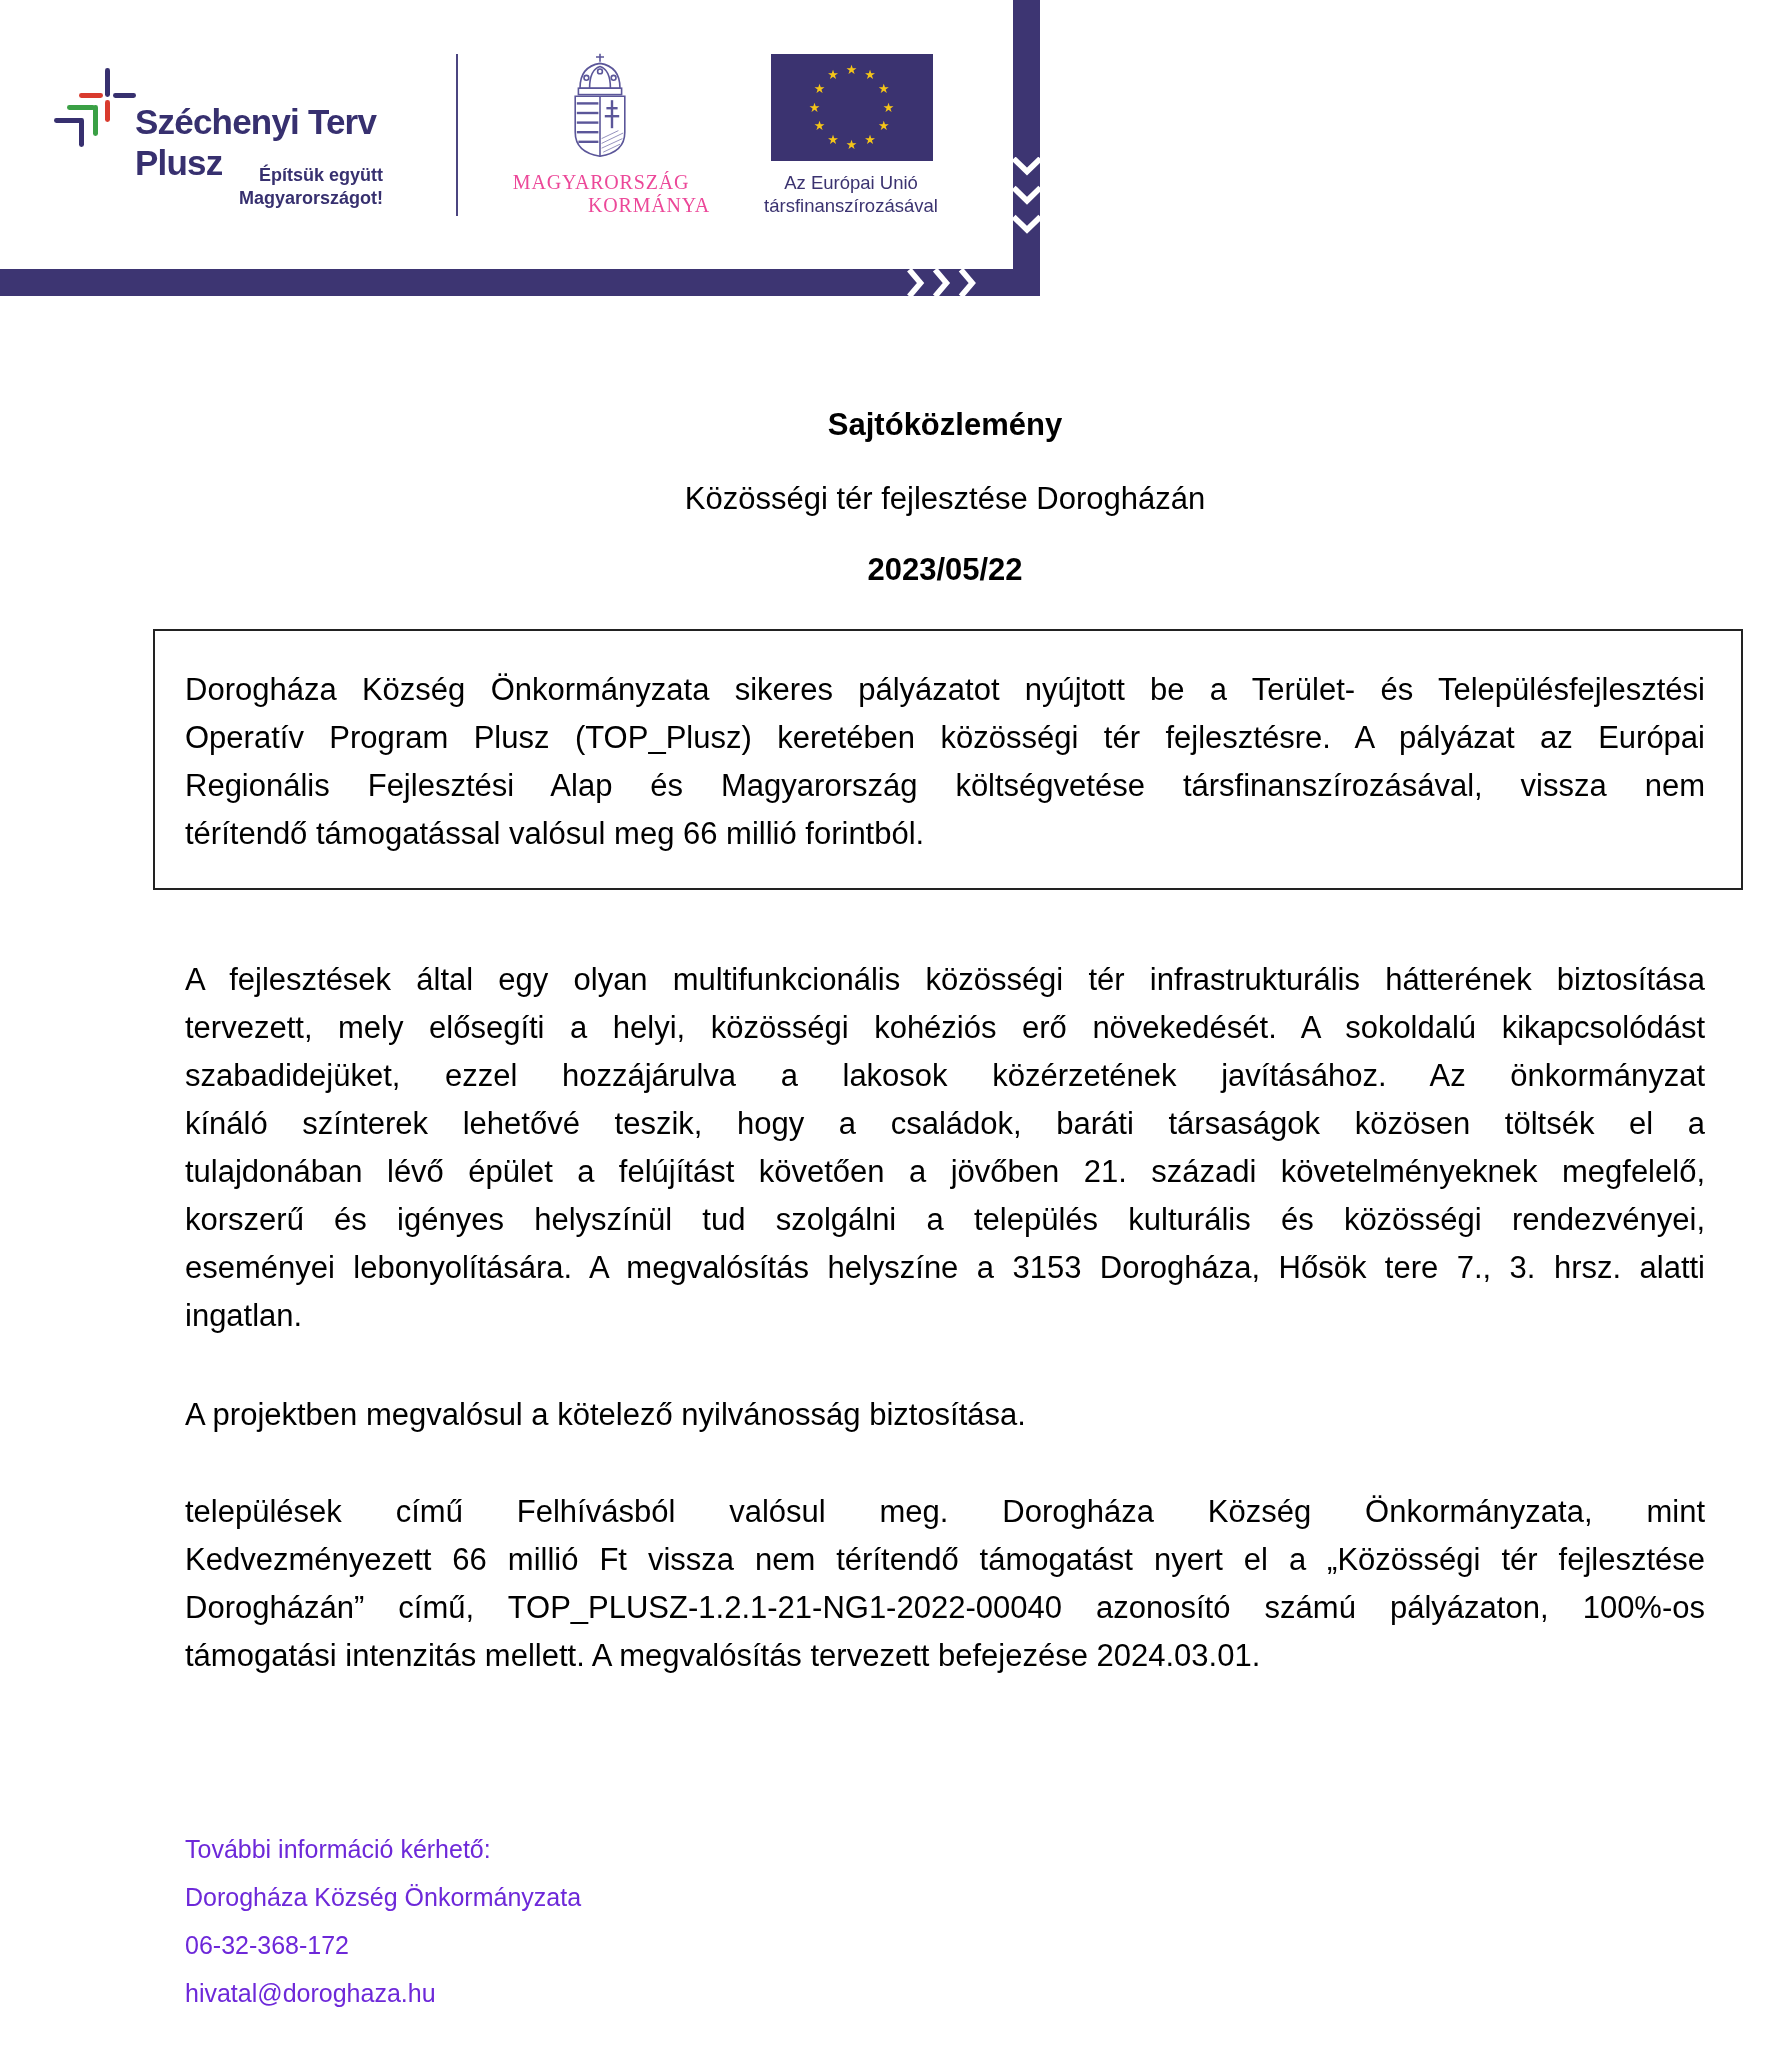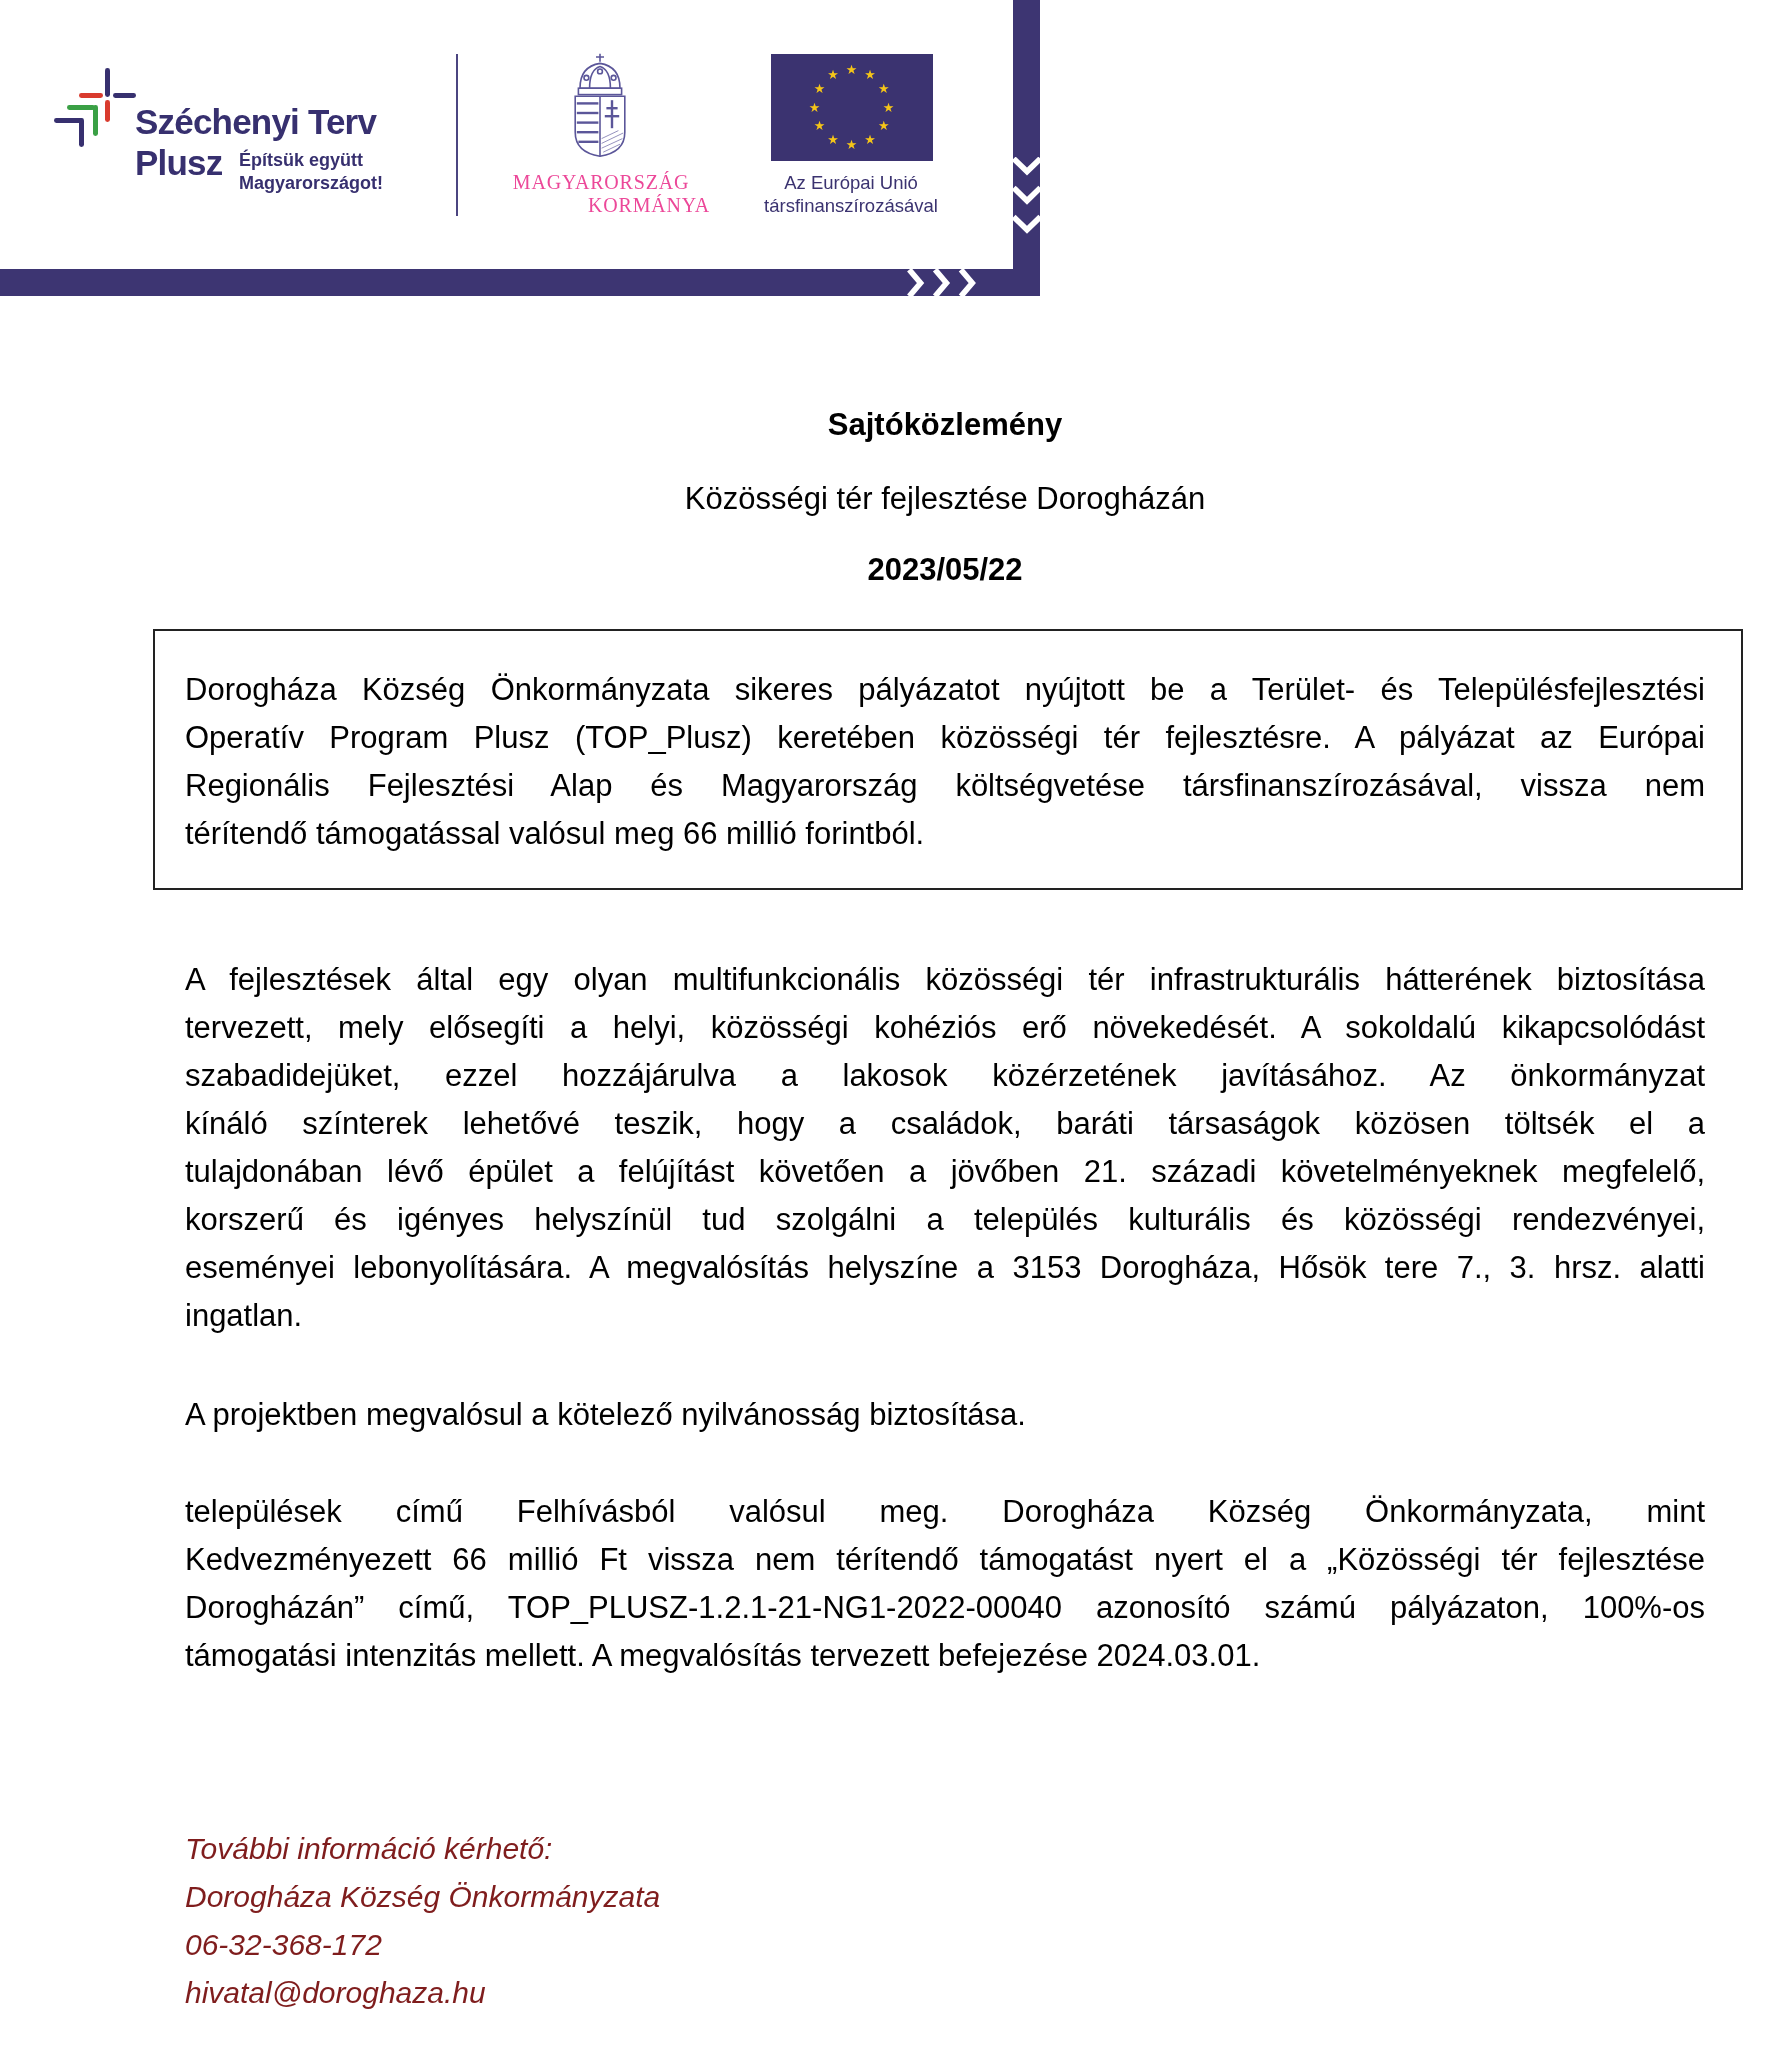--- a/index.html
+++ b/index.html
@@ -4,33 +4,33 @@
 <style>
   html, body { margin:0; padding:0; background:#ffffff; }
   body { width:1787px; height:2072px; position:relative; overflow:hidden; font-family:"Liberation Sans", sans-serif; color:#000; }
   .abs { position:absolute; }
   
   .hdr-bar-bottom { left:0; top:269px; width:1040px; height:27px; background:#3d3572; }
   .hdr-bar-right { left:1013px; top:0; width:27px; height:296px; background:#3d3572; }
   .logo-ln { position:absolute; border-radius:2.4px; }
   .szt-title { left:135px; top:102px; font-size:35px; font-weight:bold; color:#37306f; letter-spacing:-0.8px; line-height:39px; white-space:nowrap; }
   .szt-plusz { left:135px; top:143px; font-size:35px; font-weight:bold; color:#37306f; letter-spacing:-0.8px; line-height:39px; }
-  .szt-slogan { left:239px; top:149px; font-size:18px; font-weight:bold; color:#37306f; line-height:23.4px; white-space:nowrap; }
+  .szt-slogan { left:239px; top:164px; font-size:18px; font-weight:bold; color:#37306f; line-height:23.4px; white-space:nowrap;text-align:right; }
   .divider { left:456px; top:54px; width:2.4px; height:162px; background:#4b4580; }
   .gov-label { left:492px; top:171px; width:218px; text-align:center; font-family:"Liberation Serif", serif; color:#ec4899; font-size:20px; line-height:23.4px; letter-spacing:0.8px; }
   .eu-flag { left:771px; top:54px; width:162px; height:107px; background:#3b3370; }
   .eu-label { left:730px; top:171px; width:242px; text-align:center; color:#3b3370; font-size:18.5px; line-height:23.4px; white-space:nowrap; }
   
   .title-line { left:154px; width:1582px; text-align:center; font-size:31px; line-height:48px; height:48px; white-space:nowrap; }
   .bold { font-weight:bold; }
   .box { left:153px; top:629px; width:1586px; height:257px; border:2.4px solid #222; }
   .para { left:185px; width:1520px; font-size:31px; }
   .ln { height:48px; line-height:48px; white-space:nowrap; text-align:justify; text-align-last:justify; }
   .ln.last { text-align:left; text-align-last:left; }
-  .footer { left:185px; width:967px; font-size:30px; color:#7f1d1d;font-style:italic; }
+  .footer { left:185px; width:967px; font-size:25px; color:#6d28d9; }
   .footer .ln { text-align:left; text-align-last:left; }
 </style>
 </head>
 <body>
 
 <div class="abs" style="left:0;top:0;width:1040px;height:298px;">
   <div class="abs hdr-bar-right"></div>
   <div class="abs hdr-bar-bottom"></div>
 
   <svg class="abs" style="left:1012px;top:157px;" width="30" height="89" viewBox="0 0 37 110">

